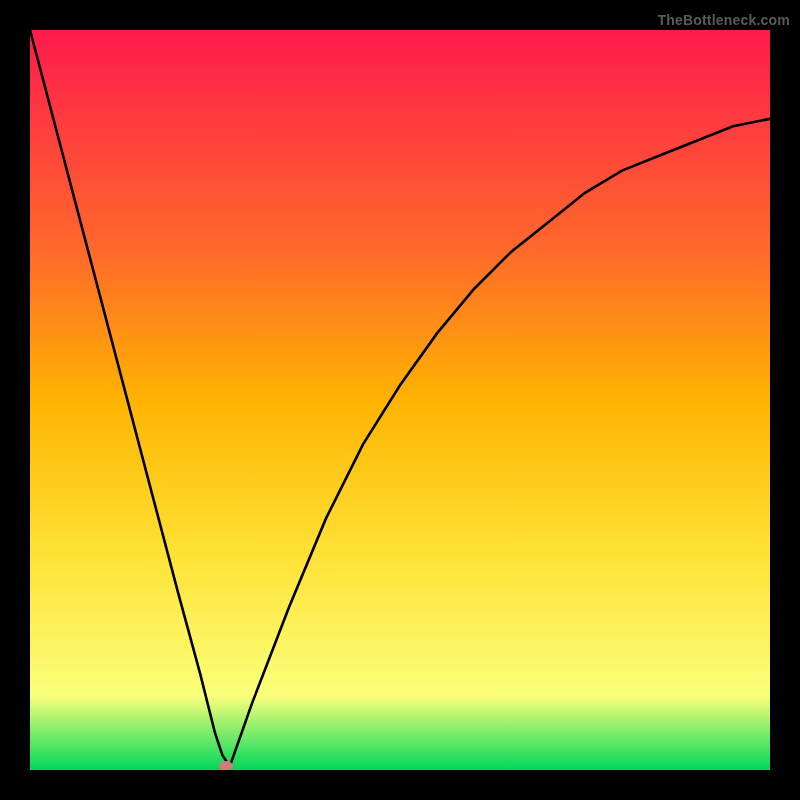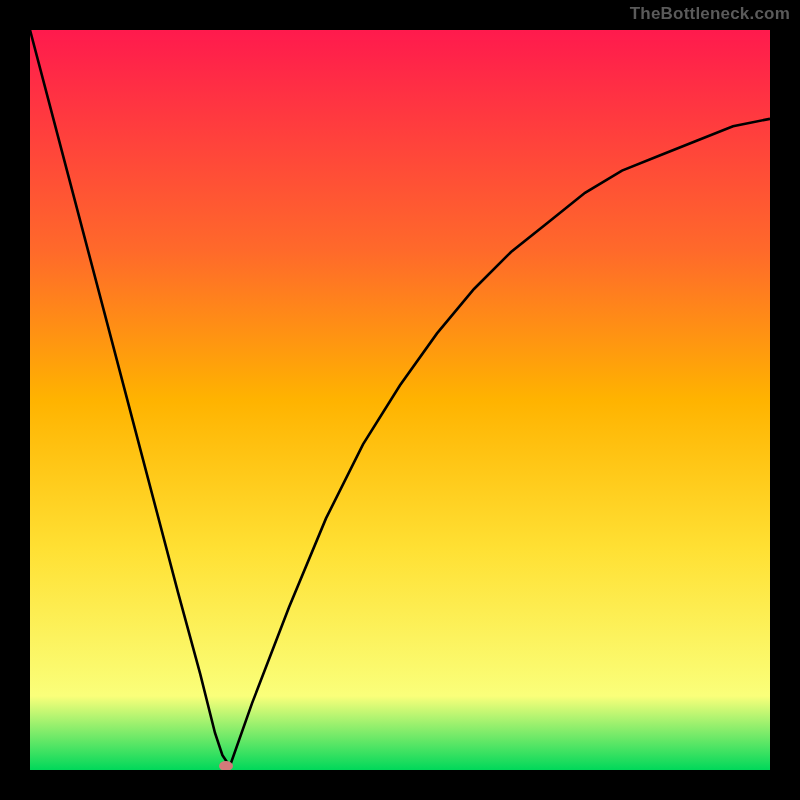--- a/index.html
+++ b/index.html
@@ -12,24 +12,24 @@
     overflow: hidden;
   }
   .frame {
     position: relative;
     width: 800px;
     height: 800px;
     background: #000;
   }
   .attribution {
     position: absolute;
-    top: 4px;
+    top: 12px;
     right: 10px;
     color: #5a5a5a;
-    font-size: 17px;
+    font-size: 14px;
     font-weight: 600;
     letter-spacing: 0.2px;
     z-index: 5;
     user-select: none;
     text-align: center;
   }
   .plot {
     position: absolute;
     left: 30px;
     top: 30px;

